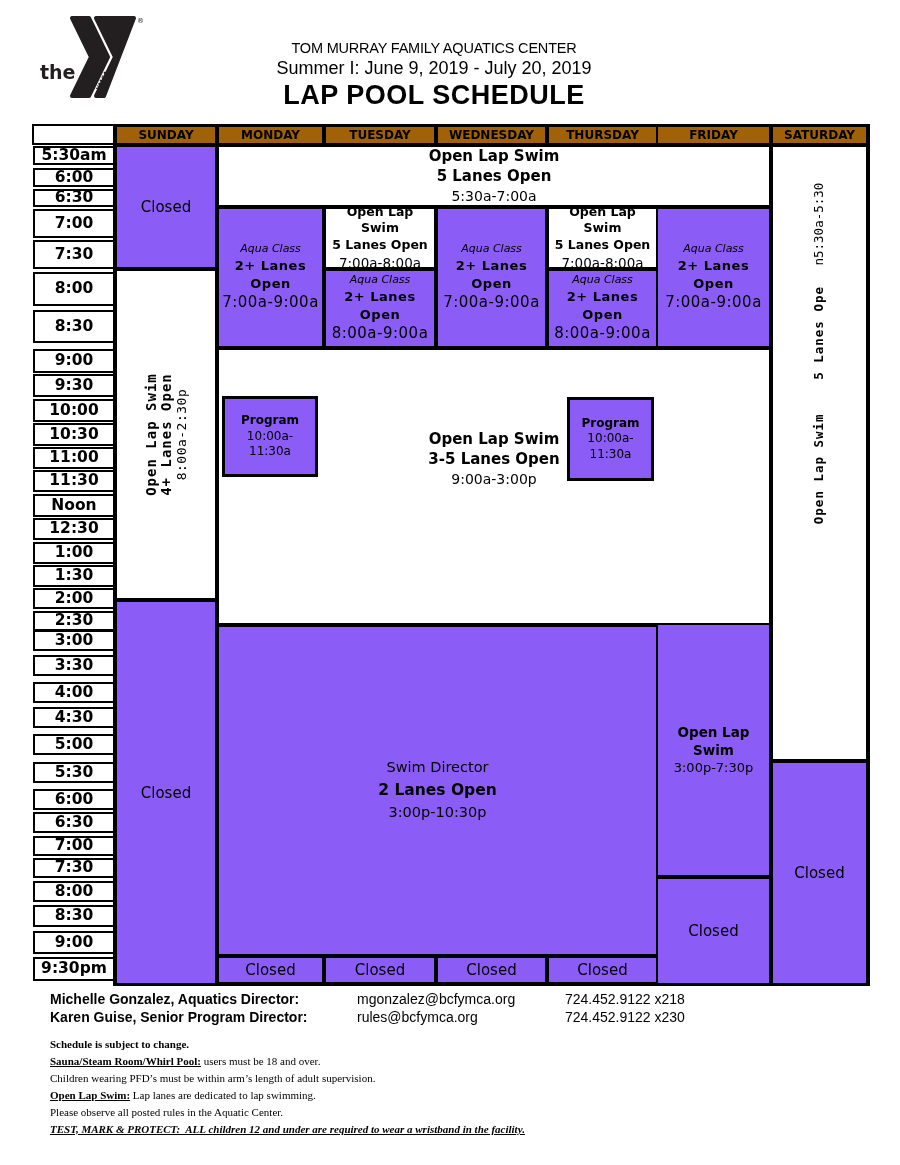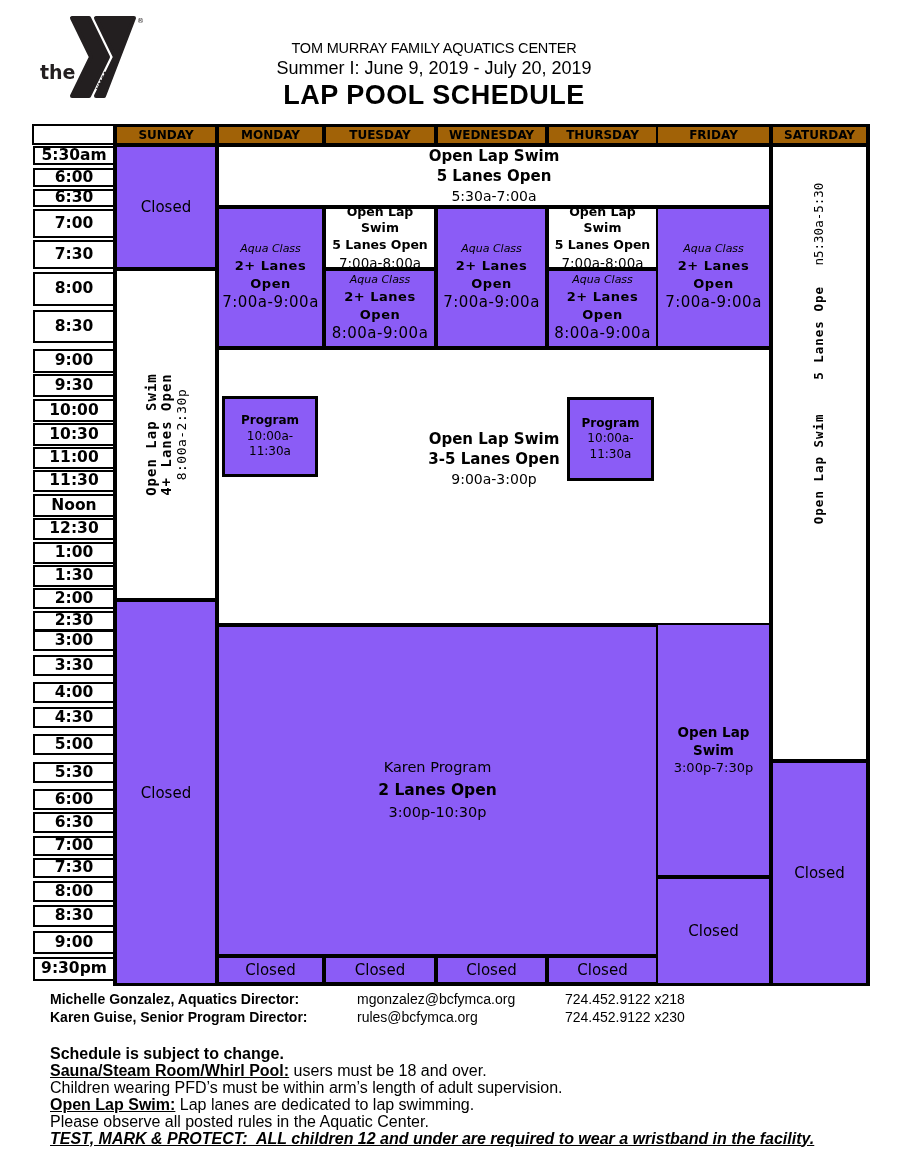--- a/index.html
+++ b/index.html
@@ -55,21 +55,21 @@
   .satv .bold{font-weight:bold;letter-spacing:1px;}
   .satv .gap2{margin-left:26px;}
   .satv .gap3{margin-left:13px;font-weight:normal;}
 
   
   .contact{position:absolute;left:50px;width:800px;display:flex;
            font-family:"Liberation Sans",sans-serif;font-size:14px;}
   .contact .cname{width:307px;font-weight:bold;}
   .contact .cemail{width:208px;}
   .notes{position:absolute;left:50px;top:1036px;width:810px;
-         font-family:Liberation Sans, sans-serif;font-size:16px;line-height:16.9px;margin-top:10px;}
+         font-family:Liberation Serif, serif;font-size:11px;line-height:16.9px;}
   .notes p{margin:0;}
   .nb{font-weight:bold;}
   .nu{font-weight:bold;text-decoration:underline;text-align:right;}
   .nfinal{font-weight:bold;font-style:italic;text-decoration:underline;white-space:pre;}
 
   .logo-svg{position:absolute;left:40px;top:12px;}
 </style>
 </head>
 <body>
 
@@ -197,21 +197,21 @@
     <div class="t2">10:00a-</div>
     <div class="t3">11:30a</div>
   </div>
   <div class="blk grey prog" style="left:567px;top:397px;width:87px;height:84px">
     <div class="t1">Program</div>
     <div class="t2">10:00a-</div>
     <div class="t3">11:30a</div>
   </div>
 
   <div class="blk grey swimprog" style="left:217px;top:625px;width:441px;height:331px">
-    <div class="t1">Karen Program</div>
+    <div class="t1">Swim Director</div>
     <div class="t2">2 Lanes Open</div>
     <div class="t3">3:00p-10:30p</div>
   </div>
   <div class="blk grey friopen" style="left:656px;top:623px;width:115px;height:254px">
     <div class="t1">Open Lap Swim</div>
     <div class="t2">3:00p-7:30p</div>
   </div>
   <div class="blk grey closed" style="left:656px;top:877px;width:115px;height:109px">
     <div>Closed</div>
   </div>

